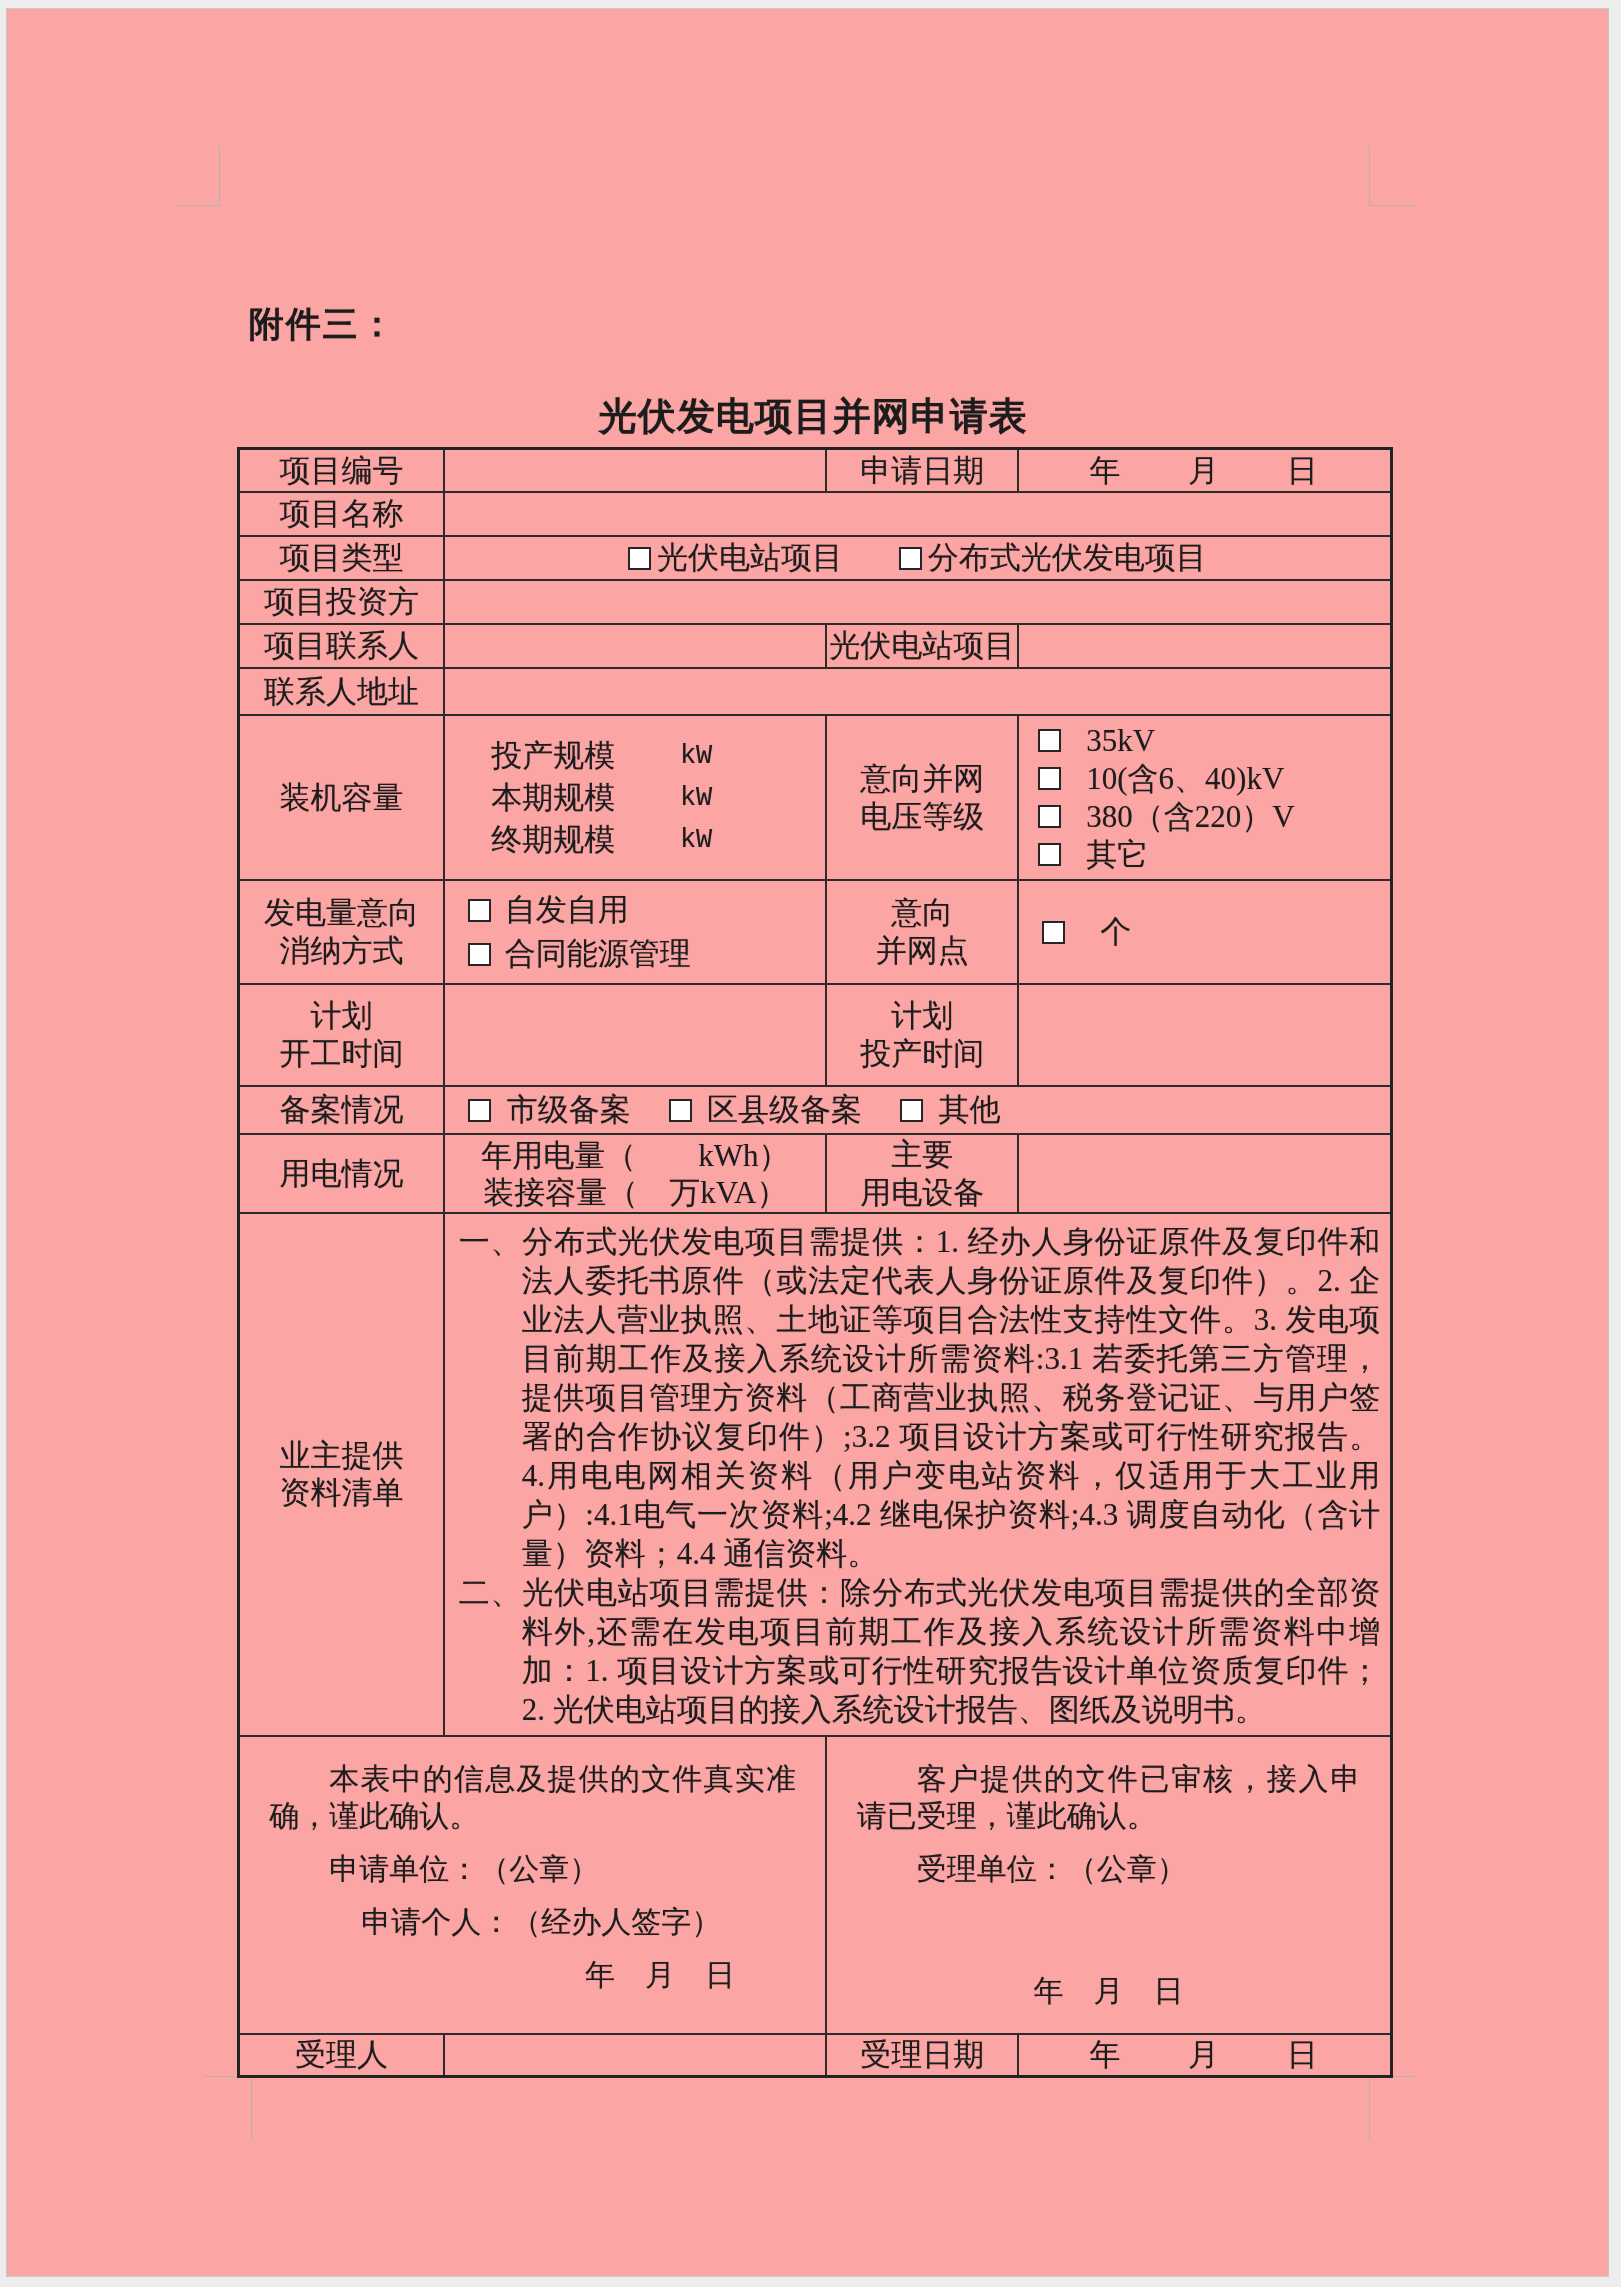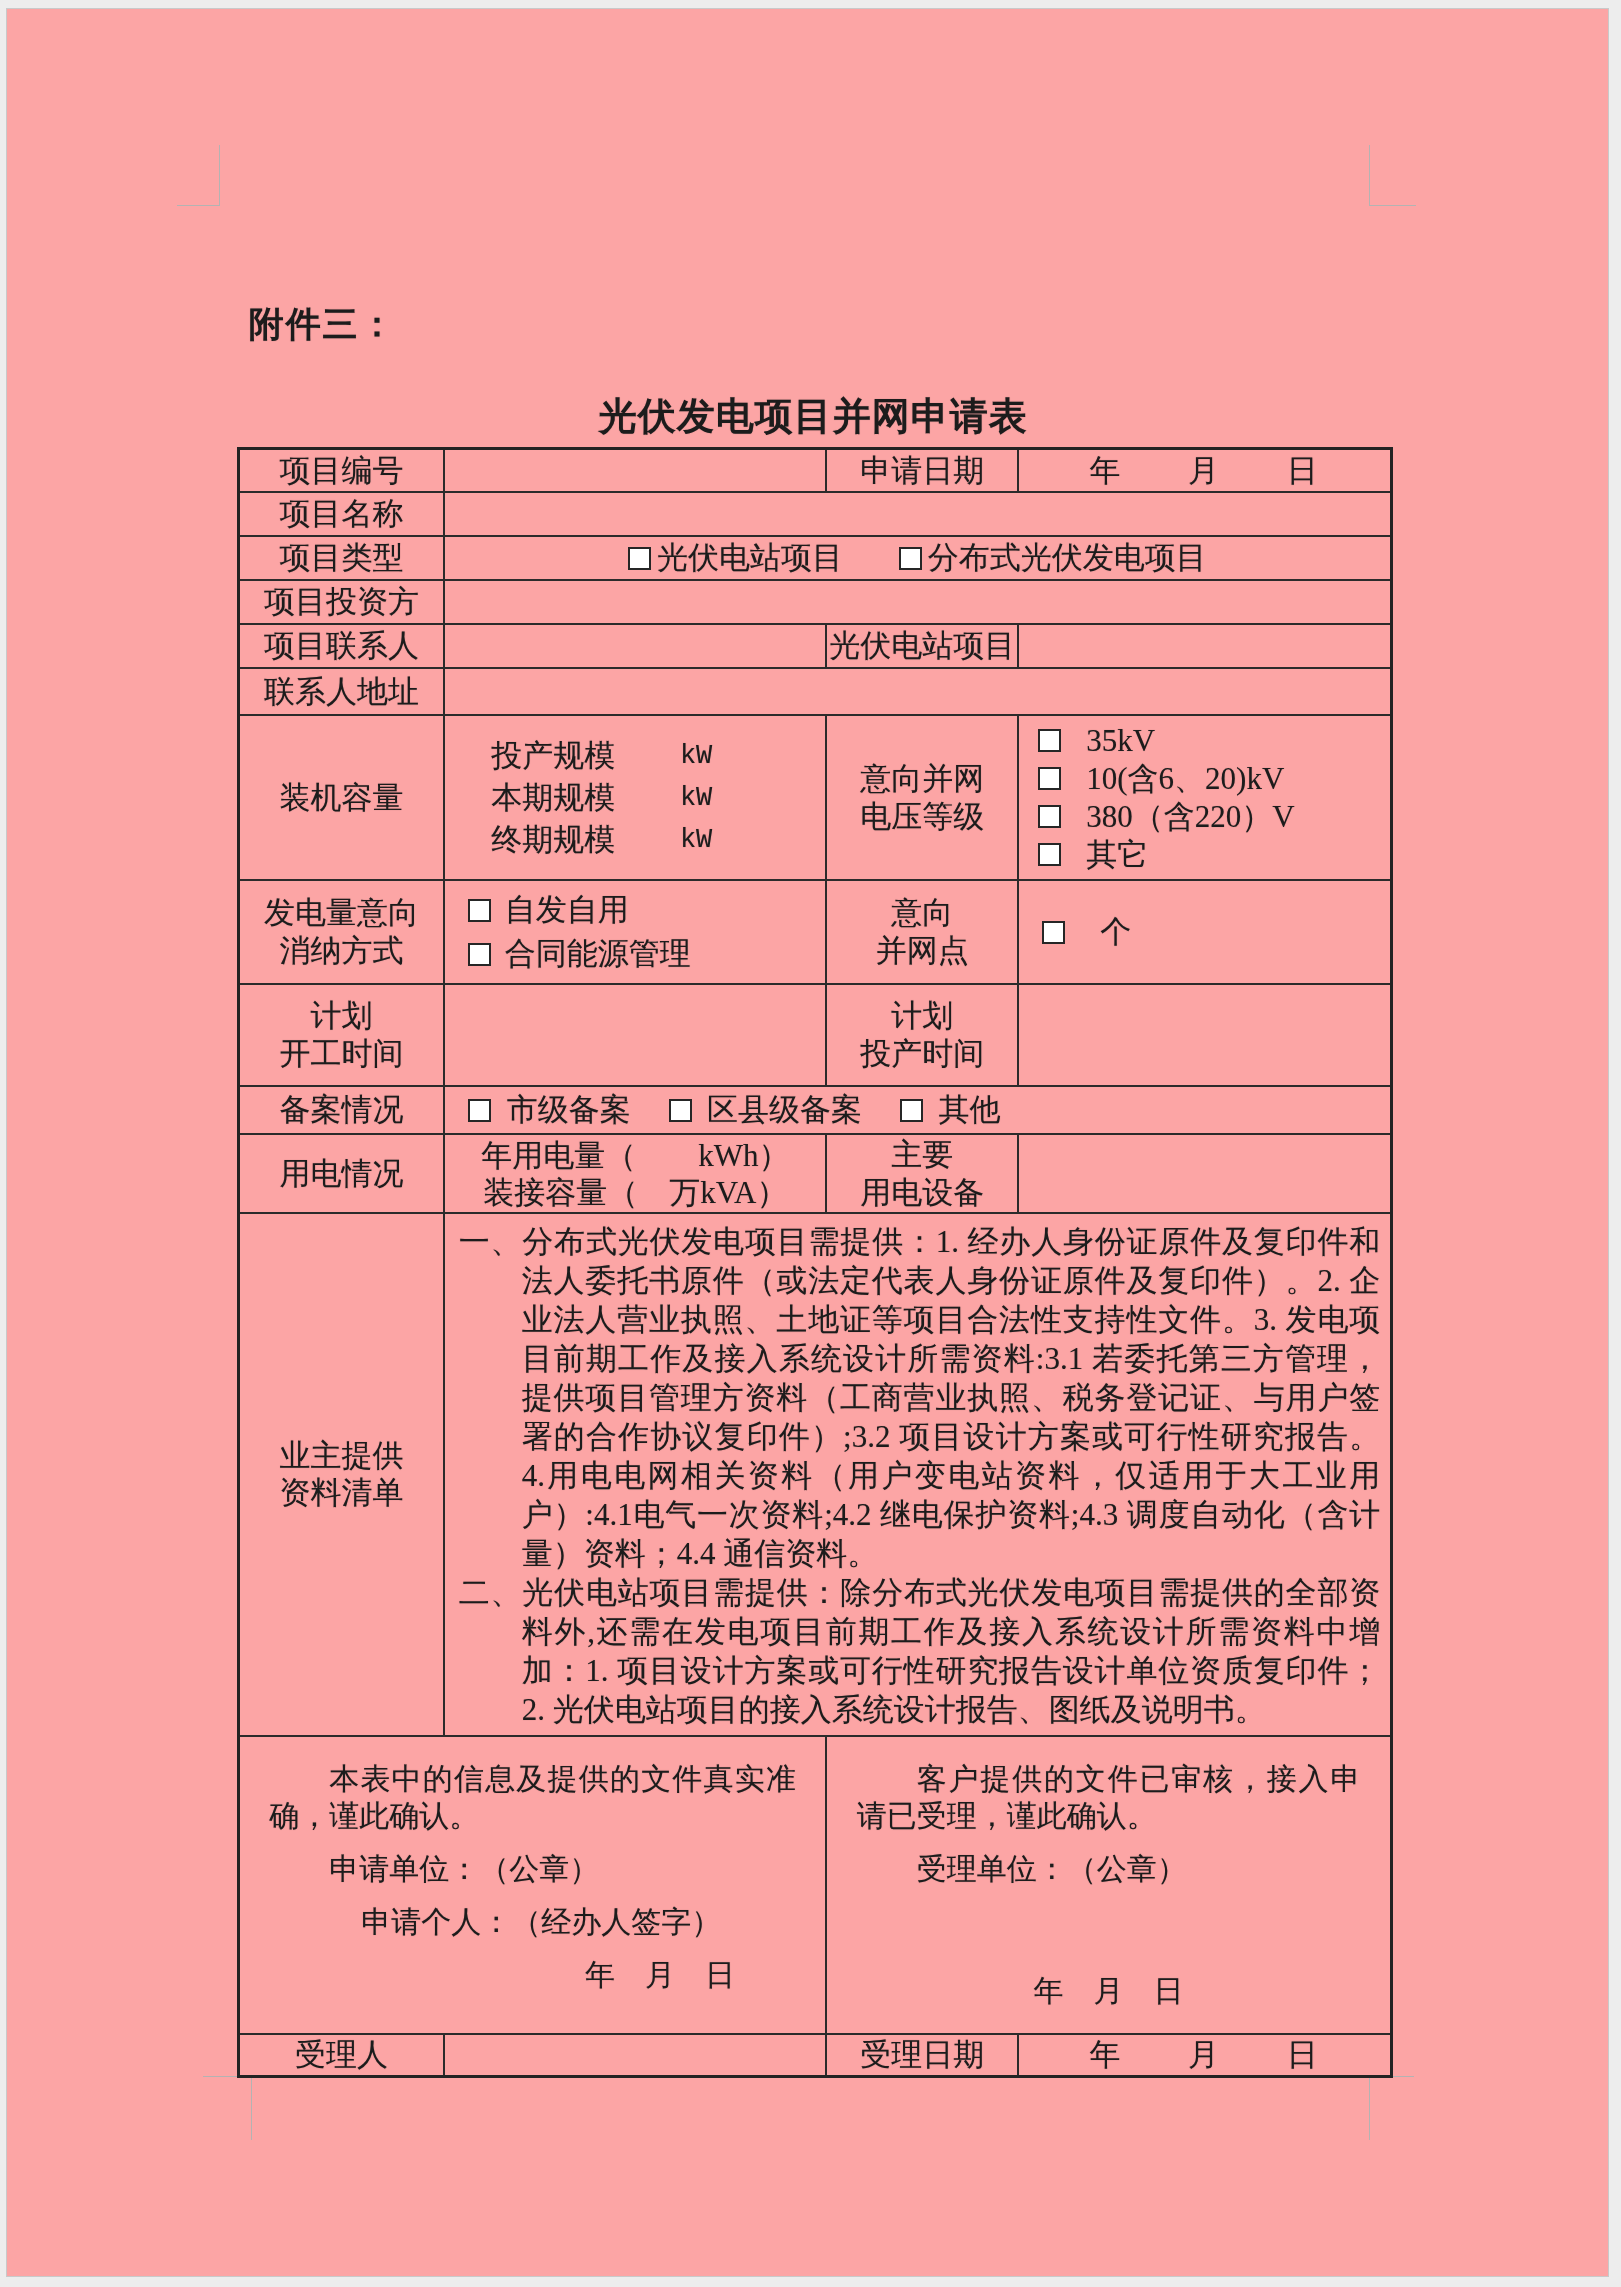--- a/index.html
+++ b/index.html
@@ -158,21 +158,21 @@
       </td>
       <td class="ctr">意向并网
 电压等级</td>
       <td>
         <div class="vopt">
           <span class="cb"></span>
           <span>35kV</span>
         </div>
         <div class="vopt">
           <span class="cb"></span>
-          <span>10(含6、20)kV</span>
+          <span>10(含6、40)kV</span>
         </div>
         <div class="vopt">
           <span class="cb"></span>
           <span>380（含220）V</span>
         </div>
         <div class="vopt">
           <span class="cb"></span>
           <span>其它</span>
         </div>
       </td>

